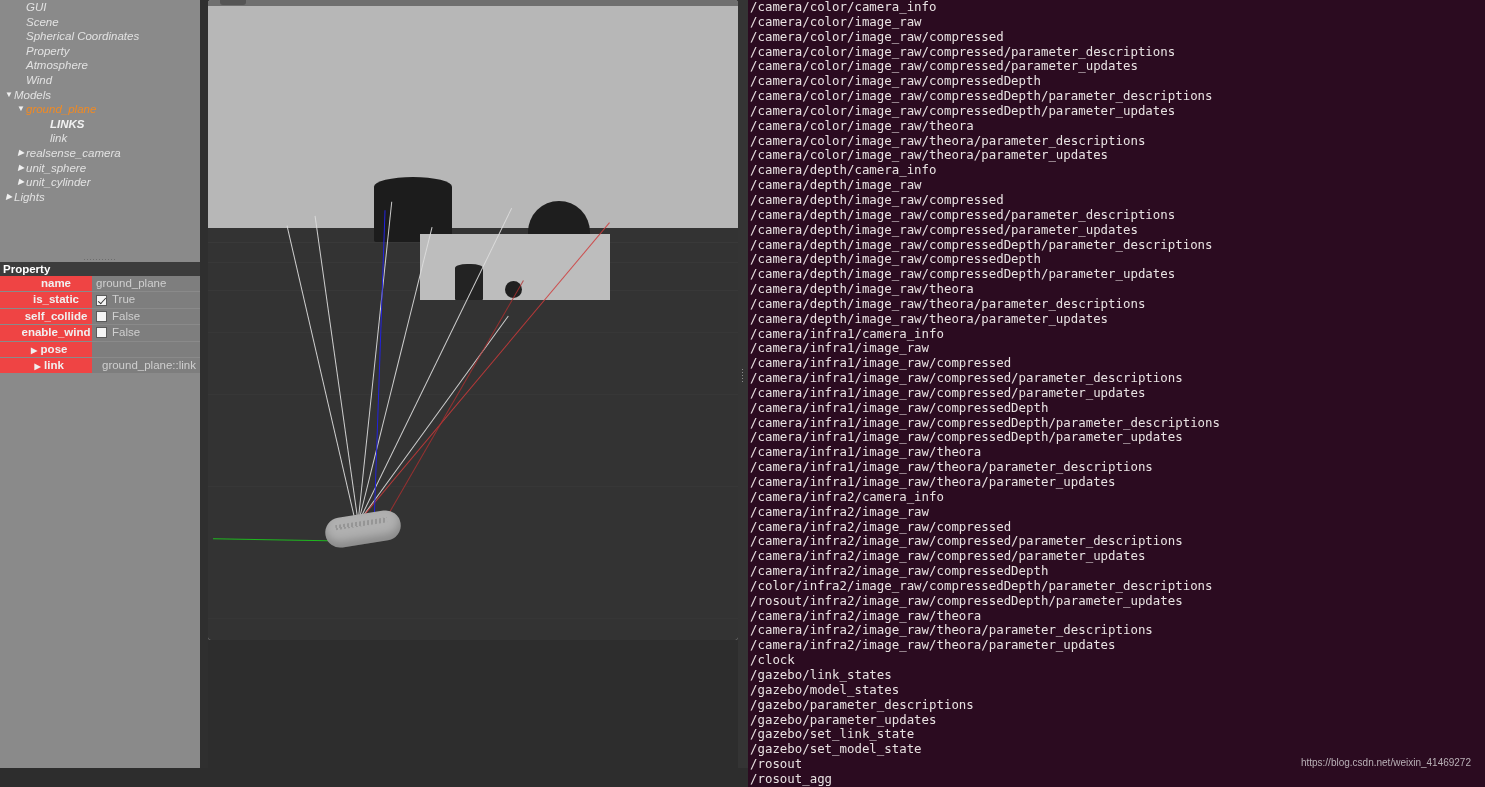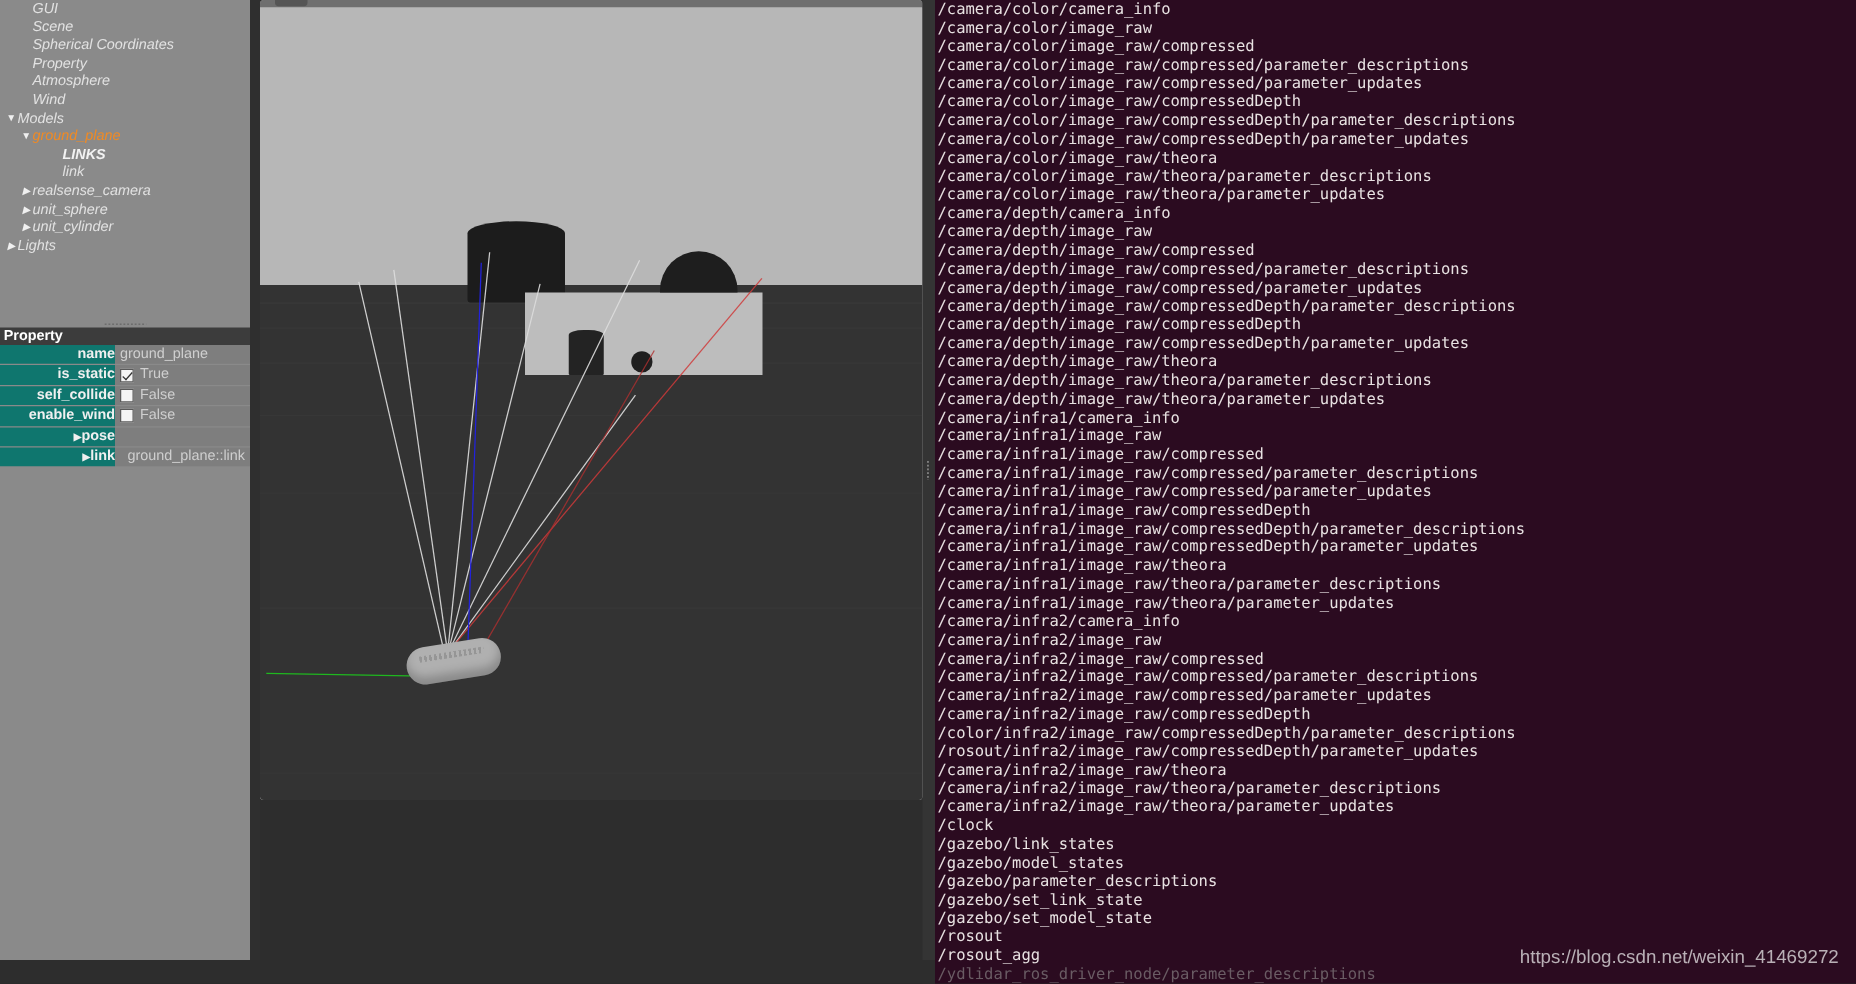--- a/index.html
+++ b/index.html
@@ -31,22 +31,22 @@
     width:34px;height:2px;
     background-image:radial-gradient(circle,#6d6d6d 0.8px,transparent 1px);
     background-size:3px 3px;}
 
   #prop-area{position:absolute;left:0;top:262px;width:200px;height:506px;background:#8a8a8a;}
   .prop-head{display:flex;height:14px;background:#3c3c3c;color:#ffffff;
     font-size:11.5px;font-weight:bold;line-height:14px;flex-direction:column;}
   .prop-head .c1{width:92px;padding-left:3px;box-sizing:border-box;}
   .prop-head .c2{flex:1;padding-left:4px;box-sizing:border-box;}
   .prop-row{display:flex;height:15.4px;margin-bottom:1px;font-size:11.5px;line-height:15.4px;}
-  .prop-row .c1{width:92px;box-sizing:border-box;background:#0f766e;
-    color:#f0f0f0;font-weight:bold;text-align:right;padding-left:20px;
+  .prop-row .c1{width:92px;box-sizing:border-box;background:#ef4444;
+    color:#f0f0f0;font-weight:bold;text-align:center;padding-left:20px;
     white-space:nowrap;overflow:hidden;}
   .prop-row .c2{flex:1;box-sizing:border-box;background:#7e7e7e;color:#cfcfcf;
     padding-left:4px;white-space:nowrap;overflow:hidden;display:flex;align-items:center;}
   .prop-row.expand .c1{padding-left:3px;}
   .prop-row.expand .c1 .ar{display:inline-block;width:13px;font-size:8px;color:#f0f0f0;}
   .prop-row .c2.right{justify-content:flex-end;padding-right:4px;}
   .chk{display:inline-block;width:11px;height:11px;background:#f4f4f4;border:1px solid #5a5a5a;
     margin-right:5px;position:relative;box-sizing:border-box;flex:0 0 auto;}
   .chk.on:after{content:"";position:absolute;left:3px;top:0px;width:3px;height:7px;
     border:solid #333;border-width:0 1.6px 1.6px 0;transform:rotate(42deg);}
@@ -110,21 +110,21 @@
 
   
   #terminal{position:absolute;left:748px;top:0;width:737px;height:787px;
     background:#2b0b20;overflow:hidden;}
   .term-line{
     font-family:"DejaVu Sans Mono","Liberation Mono",monospace;
     font-size:12.4px;line-height:14.85px;color:#e8e2e2;white-space:pre;
     padding-left:2px;letter-spacing:0px;
   }
   .term-line.faint{color:#6a5c64;}
-  #watermark{position:absolute;right:14px;top:757px;font-size:15px;color:#b9b0b6;
+  #watermark{position:absolute;right:14px;top:757px;font-size:10px;color:#b9b0b6;
     font-family:"Liberation Sans",sans-serif;}
   #bottom-strip{position:absolute;left:0;top:768px;width:748px;height:19px;background:#2d2d2d;}
 </style>
 </head>
 <body>
 
 <div class="root">
 
   <div id="left-panel">
 
@@ -316,20 +316,21 @@
         <div class="term-line">/camera/infra2/image_raw/compressedDepth</div>
         <div class="term-line">/color/infra2/image_raw/compressedDepth/parameter_descriptions</div>
         <div class="term-line">/rosout/infra2/image_raw/compressedDepth/parameter_updates</div>
         <div class="term-line">/camera/infra2/image_raw/theora</div>
         <div class="term-line">/camera/infra2/image_raw/theora/parameter_descriptions</div>
         <div class="term-line">/camera/infra2/image_raw/theora/parameter_updates</div>
         <div class="term-line">/clock</div>
         <div class="term-line">/gazebo/link_states</div>
         <div class="term-line">/gazebo/model_states</div>
         <div class="term-line">/gazebo/parameter_descriptions</div>
+        <div class="term-line">/gazebo/parameter_updates</div>
         <div class="term-line">/gazebo/set_link_state</div>
         <div class="term-line">/gazebo/set_model_state</div>
         <div class="term-line">/rosout</div>
         <div class="term-line">/rosout_agg</div>
       </div>
     <div class="term-line faint">/ydlidar_ros_driver_node/parameter_descriptions</div>
     <div id="watermark">https://blog.csdn.net/weixin_41469272</div>
   </div>
 
 </div>

